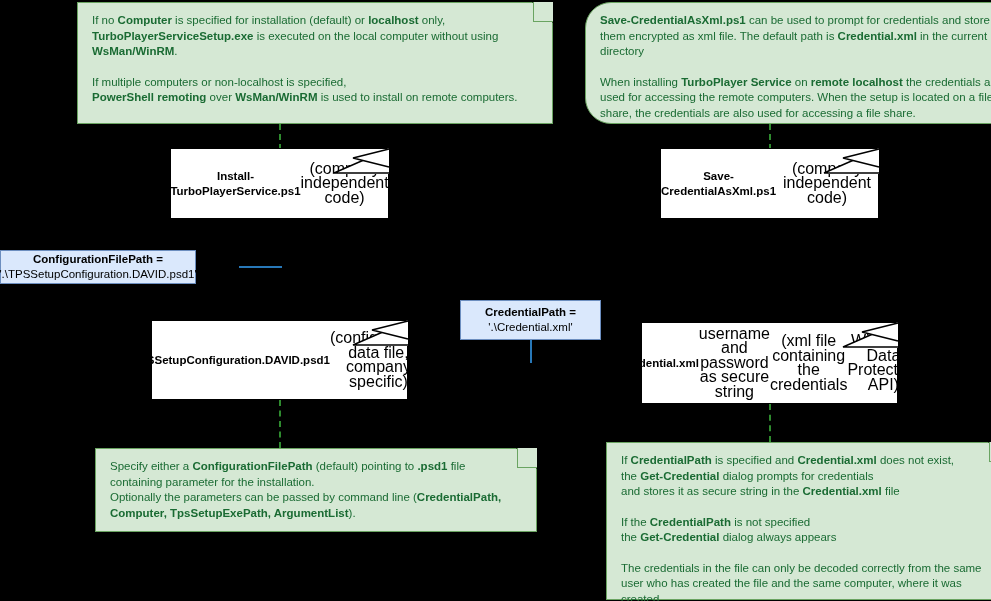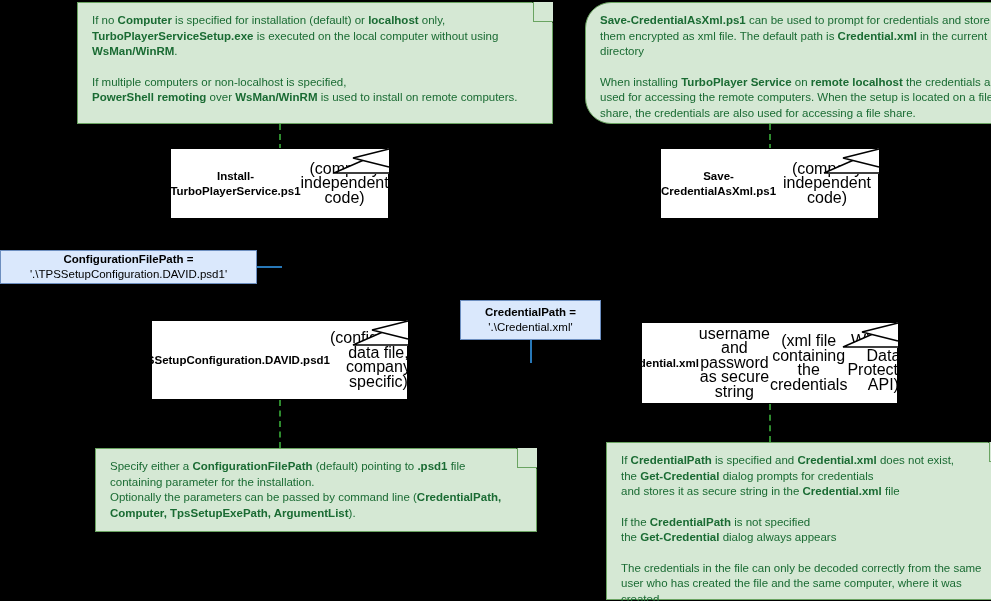--- a/index.html
+++ b/index.html
@@ -155,21 +155,21 @@
   <div class="doc" style="left:660px;top:148px;width:219px;height:71px;">
     <svg class="corner" viewBox="0 0 56 26">
       <polygon points="56,0 0,26 56,26" fill="#ffffff" stroke="none"></polygon>
       <polyline points="56,1 1,25 56,25" fill="none" stroke="#000000" stroke-width="1.4"></polyline>
       <polyline points="56,1 20,10 56,19" fill="#ffffff" stroke="#000000" stroke-width="1.4"></polyline>
     </svg>
     <div class="title">Save-CredentialAsXml.ps1</div>
     <div class="sub">(company independent code)</div>
   </div>
 
-  <div class="lbl" style="left:0px;top:250px;width:257px;height:34px;">
+  <div class="lbl" style="left:0px;top:250px;width:196px;height:34px;">
     <div class="l1">ConfigurationFilePath =</div>
     <div class="l2">'.\TPSSetupConfiguration.DAVID.psd1'</div>
   </div>
 
   <div class="lbl" style="left:460px;top:300px;width:141px;height:40px;">
     <div class="l1">CredentialPath =</div>
     <div class="l2">'.\Credential.xml'</div>
   </div>
 
   <div class="doc" style="left:151px;top:320px;width:257px;height:80px;">

